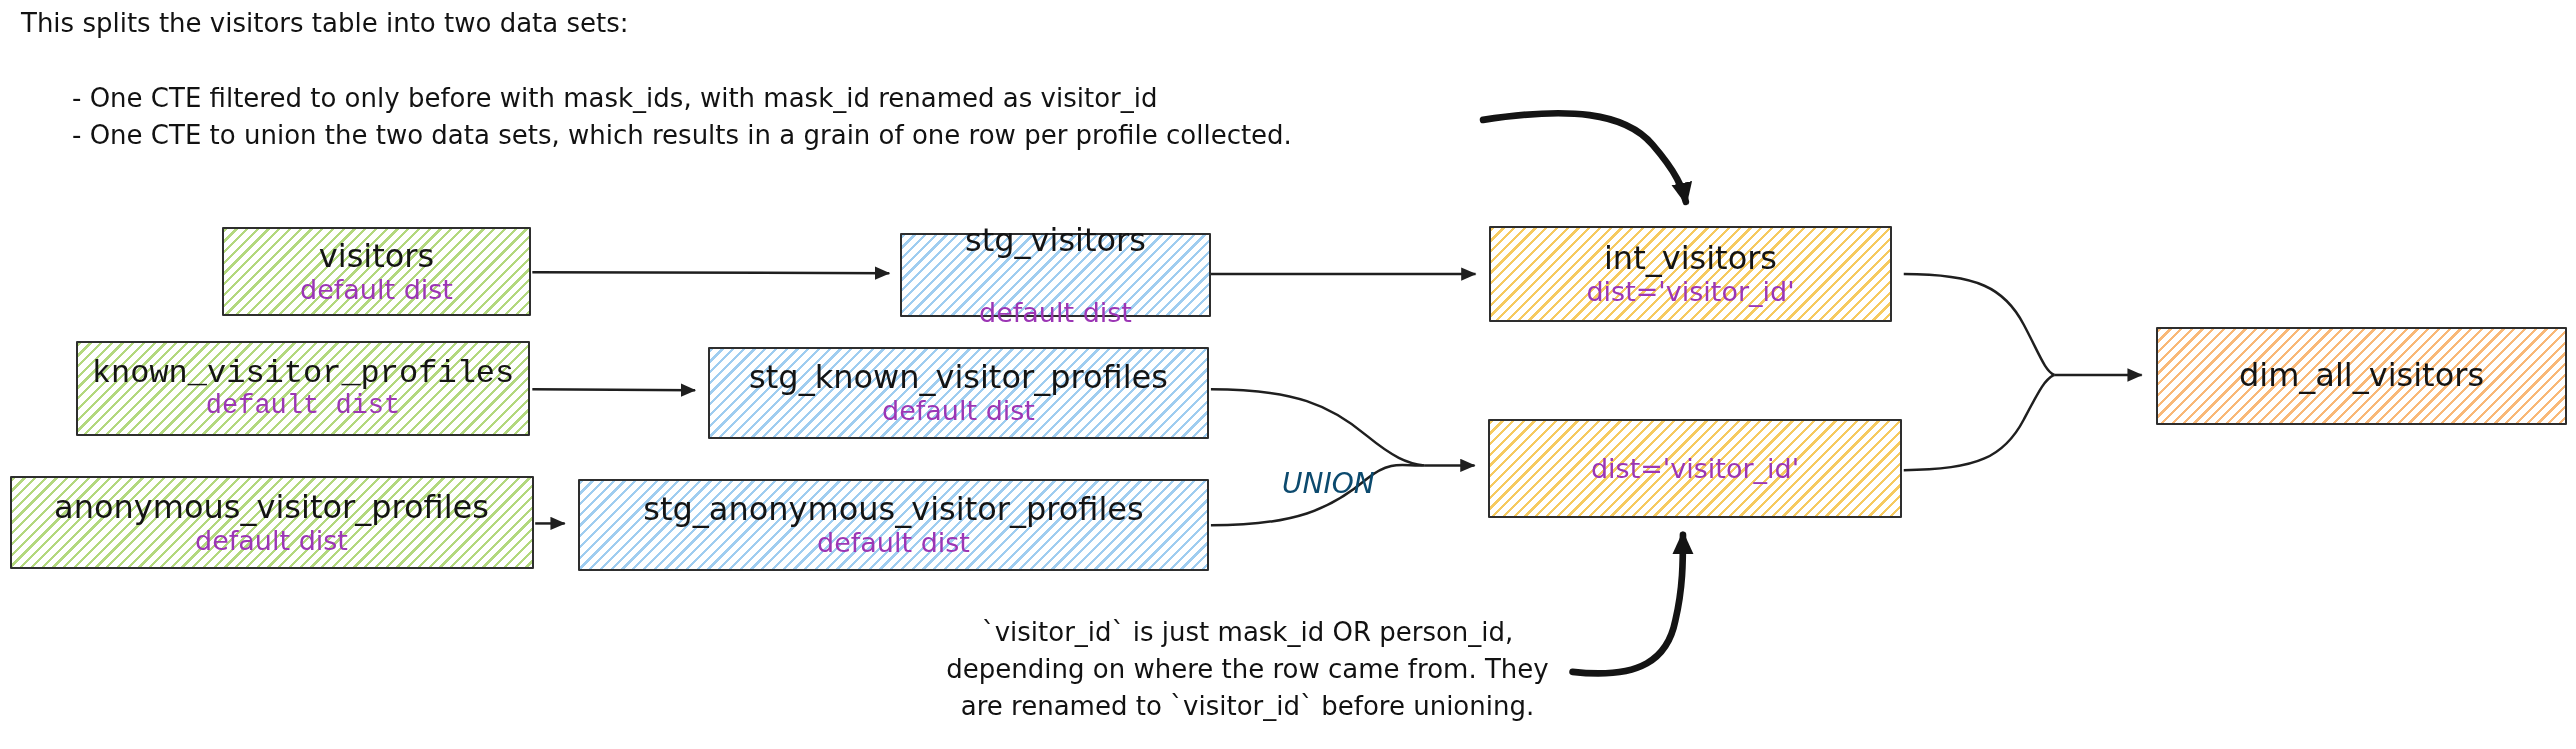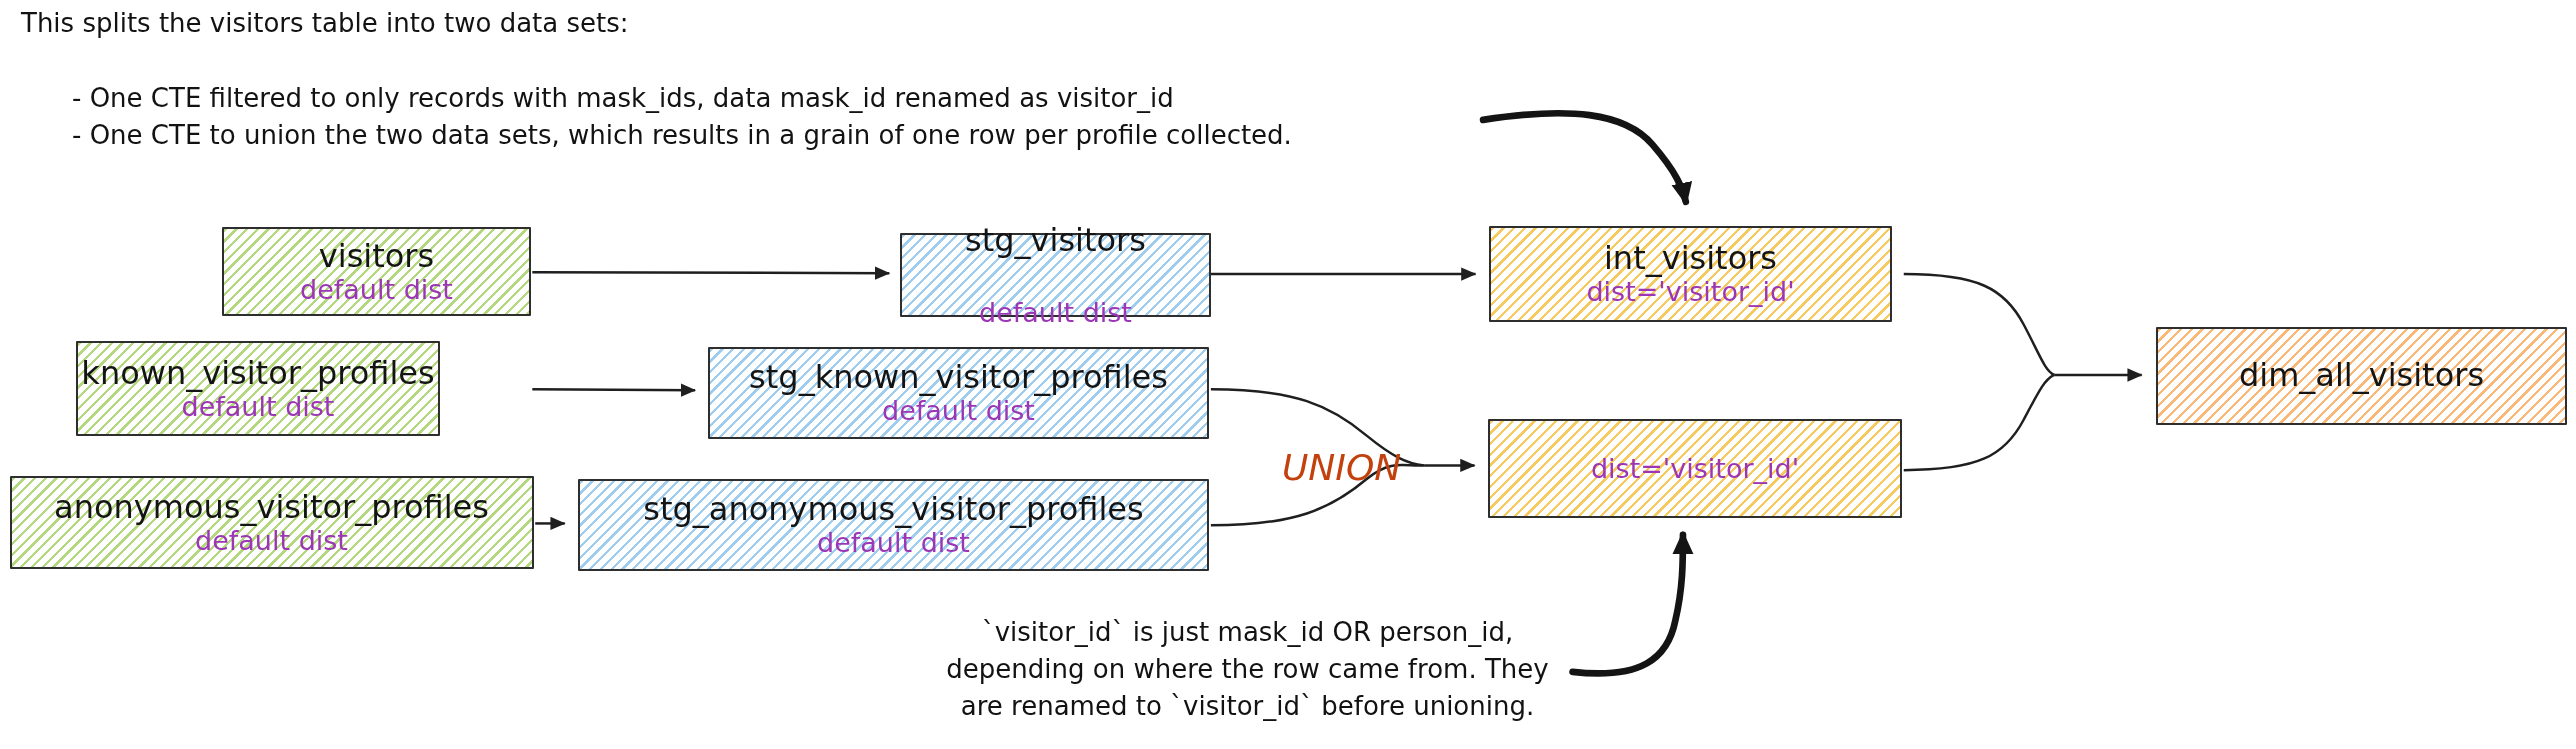--- a/index.html
+++ b/index.html
@@ -15,21 +15,21 @@
   .node{position:absolute;box-sizing:border-box;border:2.4px solid #2e2e2e;
         display:flex;flex-direction:column;align-items:center;justify-content:center;
         gap:1px;border-radius:1px;}
   .node .t{font-size:32px;line-height:1.1;color:#141414;white-space:nowrap;}
   .node .s{font-size:27px;line-height:1.1;color:#9c36b5;white-space:nowrap;}
   .hatch-green {background:repeating-linear-gradient(135deg,#b3d87e 0 2.3px,rgba(0,0,0,0) 2.3px 7.6px) #fff;}
   .hatch-blue  {background:repeating-linear-gradient(135deg,#9fcdf0 0 2.3px,rgba(0,0,0,0) 2.3px 7.6px) #fff;}
   .hatch-yellow{background:repeating-linear-gradient(135deg,#f6ca5f 0 2.3px,rgba(0,0,0,0) 2.3px 7.6px) #fff;}
   .hatch-orange{background:repeating-linear-gradient(135deg,#f9b877 0 2.3px,rgba(0,0,0,0) 2.3px 7.6px) #fff;}
 
-  .union-label{position:absolute;font-size:36px;font-style:italic;color:#c2410c;}
+  .union-label{position:absolute;font-size:28px;font-style:italic;color:#0c4a6e;margin-top:20px;}
 
   svg{position:absolute;left:0;top:0;}
   .thin {stroke:#1f1f1f;stroke-width:2.6;fill:none;}
   .thick{stroke:#141414;stroke-width:7;fill:none;stroke-linecap:round;}
 </style>
 </head>
 <body>
 
 <div id="canvas">
 
@@ -54,21 +54,21 @@
 
     <path class="thin" d="M2000,288 C2078,288 2106,303 2126,341 C2143,373 2148,389 2158,394"></path>
     <path class="thin" d="M2000,494 C2078,494 2106,479 2126,441 C2143,409 2148,399 2158,394"></path>
     <path class="thin" marker-end="url(#ah)" d="M2158,394 L2250,394"></path>
 
     <path class="thick" marker-end="url(#ahb)" d="M1558,126 C1648,112 1707,118 1736,152 C1761,181 1768,198 1771,212"></path>
     <path class="thick" marker-end="url(#ahb)" d="M1652,706 C1724,714 1752,692 1760,652 C1768,618 1768,590 1768,562"></path>
   </svg>
 
   <div class="note" style="left:21px;top:7.6px;">This splits the visitors table into two data sets:</div>
-  <div class="note" style="left:72px;top:83px;">- One CTE filtered to only records with mask_ids, data mask_id renamed as visitor_id</div>
+  <div class="note" style="left:72px;top:83px;">- One CTE filtered to only before with mask_ids, with mask_id renamed as visitor_id</div>
   <div class="note" style="left:72px;top:120px;">- One CTE to union the two data sets, which results in a grain of one row per profile collected.</div>
 
   <div class="note-block" style="left:900px;top:614px;width:695px;">
     <div>`visitor_id` is just mask_id OR person_id,</div>
     <div>depending on where the row came from. They</div>
     <div>are renamed to `visitor_id` before unioning.</div>
   </div>
 
   <div class="union-label" style="left:1282px;top:447px;">UNION</div>
 
@@ -80,21 +80,21 @@
   <div class="node hatch-blue" style="left:900px;top:233px;width:311px;height:84px;gap:40px;">
     <div class="t">stg_visitors</div>
     <div class="s">default dist</div>
   </div>
 
   <div class="node hatch-yellow" style="left:1489px;top:226px;width:403px;height:96px;">
     <div class="t">int_visitors</div>
     <div class="s">dist='visitor_id'</div>
   </div>
 
-  <div class="node hatch-green" style="left:76px;top:341px;width:364px;height:95px;">
+  <div class="node hatch-green" style="left:76px;top:341px;width:454px;height:95px;font-family:Liberation Mono, monospace;">
     <div class="t">known_visitor_profiles</div>
     <div class="s">default dist</div>
   </div>
 
   <div class="node hatch-blue" style="left:708px;top:347px;width:501px;height:92px;">
     <div class="t">stg_known_visitor_profiles</div>
     <div class="s">default dist</div>
   </div>
 
   <div class="node hatch-green" style="left:9.5px;top:476px;width:524px;height:93px;">

